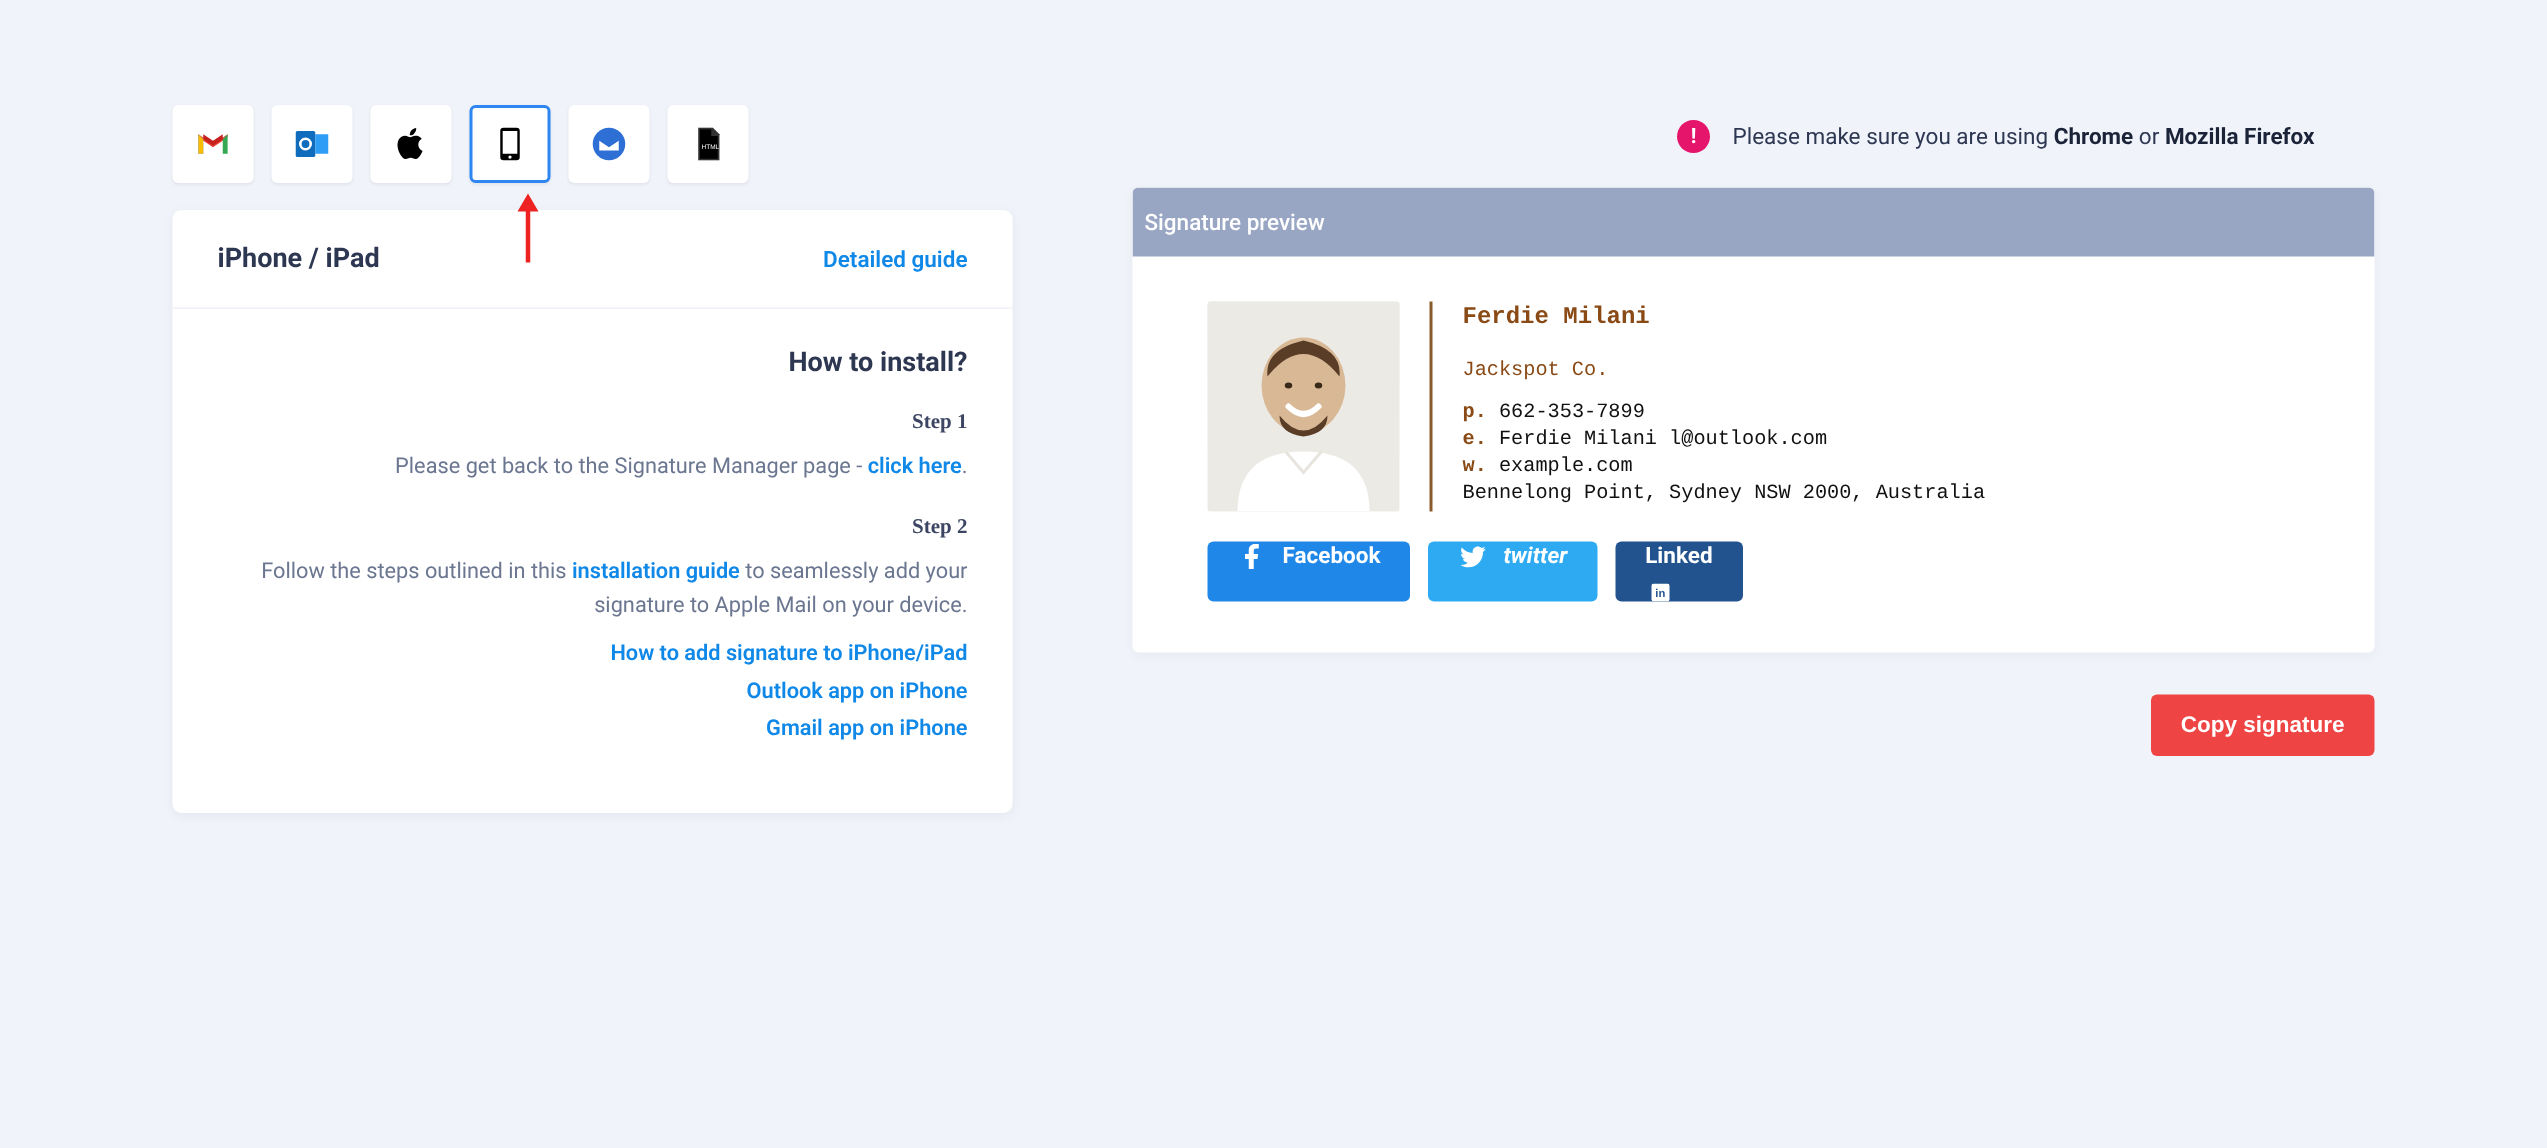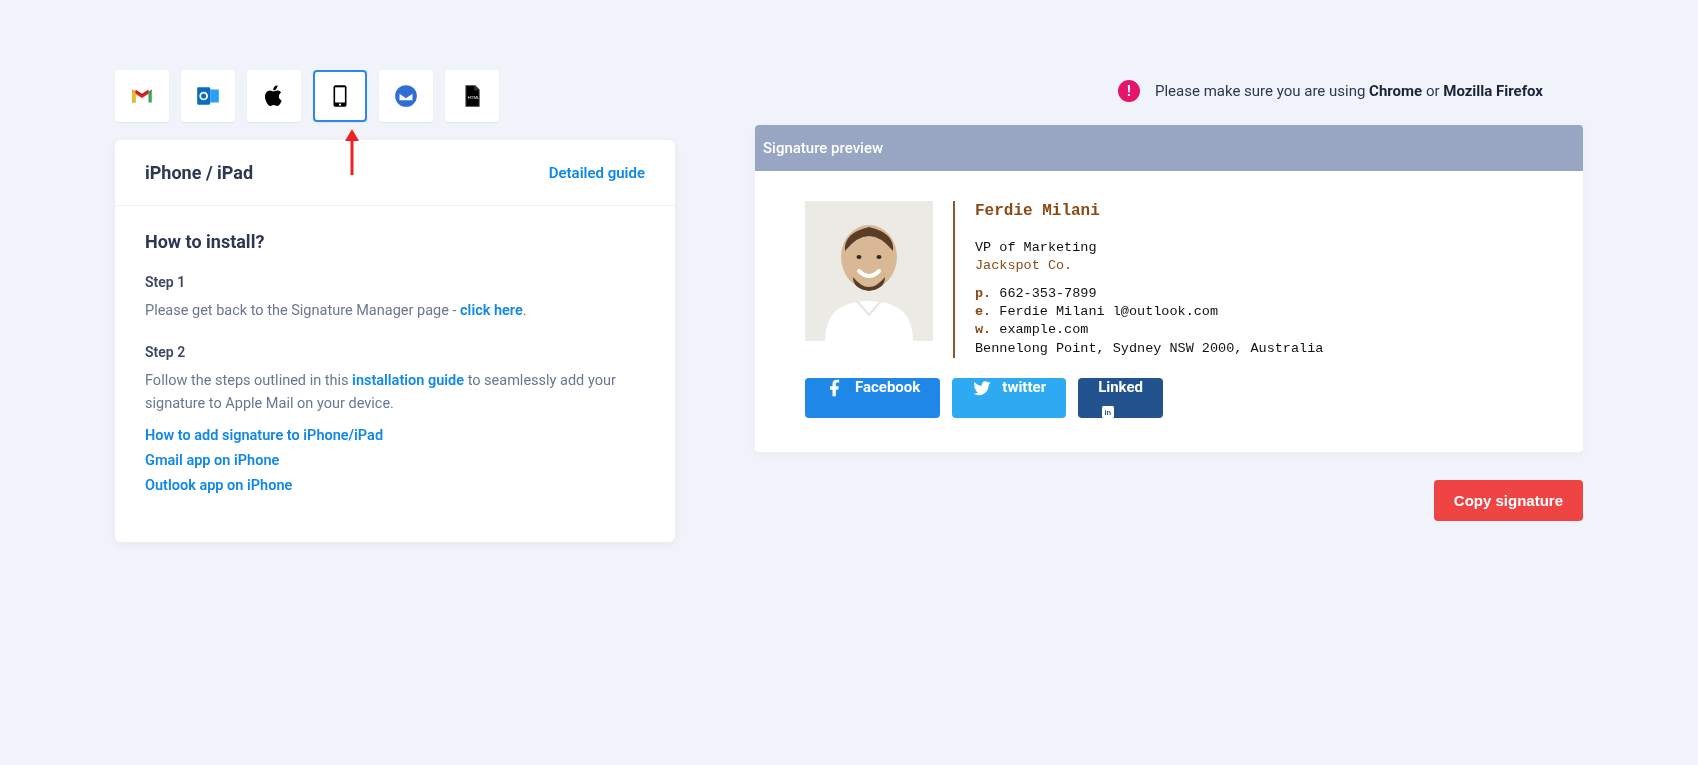--- a/index.html
+++ b/index.html
@@ -32,31 +32,32 @@
   left: 342px; top: 127px;
   color: #e22; font-size: 24px;
   pointer-events: none;
 }
 
 .panel {
   background: #fff;
   border-radius: 6px;
   box-shadow: 0 2px 8px rgba(0,0,0,.05);
   overflow: hidden;
+  text-align: right;
 }
 .panel-header {
   display: flex; justify-content: space-between; align-items: center;
   padding: 22px 30px;
   border-bottom: 1px solid #eef1f6;
 }
 .panel-title { font-weight: 700; font-size: 18px; color: #2d3752; }
 .detailed-link { color: #0f88e8; font-weight: 600; font-size: 15px; cursor: pointer; }
 .panel-body { padding: 25px 30px 40px 30px; }
 .install-header { font-weight: 700; font-size: 18px; color: #2d3752; margin-bottom: 22px; }
-.step-label { font-weight: 600; font-size: 14px; color: #3c4663; margin-bottom: 10px; }
+.step-label { font-weight: 600; font-size: 14px; color: #3c4663; margin-bottom: 10px; font-family: Liberation Serif, serif; }
 .step-text { font-size: 14.5px; color: #6b7690; line-height: 1.55; margin-bottom: 22px; }
 .inline-link { color: #0f88e8; font-weight: 600; cursor: pointer; }
 .help-link { color: #0f88e8; font-weight: 600; font-size: 14.5px; cursor: pointer; margin-bottom: 8px; display: block; }
 
 .notice {
   display: flex; align-items: center; gap: 15px;
   position: absolute; right: 155px; top: 80px;
   font-size: 15px; color: #2d3752;
 }
 .notice-icon {
@@ -200,22 +201,22 @@
         <div class="step-text">
           <span>Please get back to the Signature Manager page - </span><span class="inline-link">click here</span><span>.</span>
         </div>
 
         <div class="step-label">Step 2</div>
         <div class="step-text" style="margin-bottom:12px;">
           <span>Follow the steps outlined in this </span><span class="inline-link">installation guide</span><span> to seamlessly add your signature to Apple Mail on your device.</span>
         </div>
 
         <a class="help-link">How to add signature to iPhone/iPad</a>
+        <a class="help-link">Outlook app on iPhone</a>
         <a class="help-link">Gmail app on iPhone</a>
-        <a class="help-link">Outlook app on iPhone</a>
       </div>
     </div>
   </div>
 
   <div class="right-col">
     <div class="preview-card">
       <div class="preview-header">Signature preview</div>
       <div class="preview-body">
         <div class="sig-top">
           <div class="avatar">
@@ -227,40 +228,39 @@
               <ellipse cx="54" cy="56" rx="2.5" ry="2" fill="#3a2a1a"></ellipse>
               <ellipse cx="74" cy="56" rx="2.5" ry="2" fill="#3a2a1a"></ellipse>
               <path d="M54 70 Q64 80 74 70" stroke="#fff" stroke-width="4" fill="none" stroke-linecap="round"></path>
               <path d="M20 140 Q20 100 64 100 Q108 100 108 140 Z" fill="#fff"></path>
               <path d="M52 100 L64 114 L76 100" fill="none" stroke="#e8e4de" stroke-width="2"></path>
             </svg>
           </div>
           <div class="sig-line"></div>
           <div class="sig-text">
             <div class="sig-name">Ferdie Milani</div>
-            <div>VP of Marketing</div>
             <div class="sig-company">Jackspot Co.</div>
             <div><span class="sig-label">p.</span> <span>662-353-7899</span></div>
             <div><span class="sig-label">e.</span> <span>Ferdie Milani l@outlook.com</span></div>
             <div><span class="sig-label">w.</span> <span>example.com</span></div>
             <div>Bennelong Point, Sydney NSW 2000, Australia</div>
           </div>
         </div>
         <div class="social-row">
           <div class="social-btn fb">
             <svg width="20" height="20" viewBox="0 0 24 24">
                 <path fill="#fff" d="M13 22v-8h3l.5-4H13V7.5c0-1.1.3-2 2-2h2V2h-3c-3 0-5 1.8-5 5v3H6v4h3v8h4z"></path>
               </svg>
             <span>Facebook</span>
           </div>
           <div class="social-btn tw">
             <svg width="20" height="20" viewBox="0 0 24 24">
                 <path fill="#fff" d="M22 5.8c-.7.3-1.5.6-2.3.7.8-.5 1.5-1.3 1.8-2.3-.8.5-1.7.8-2.6 1C18.1 4.4 17 4 15.8 4c-2.3 0-4.1 1.9-4.1 4.2 0 .3 0 .6.1 1C8.3 9 5.2 7.3 3.1 4.7c-.4.6-.6 1.3-.6 2.1 0 1.5.7 2.7 1.9 3.5-.7 0-1.3-.2-1.9-.5v.1c0 2 1.4 3.7 3.3 4.1-.3.1-.7.1-1.1.1-.3 0-.5 0-.8-.1.5 1.7 2.1 2.9 3.9 2.9-1.4 1.1-3.2 1.8-5.2 1.8H2c1.8 1.2 4 1.9 6.3 1.9 7.5 0 11.7-6.4 11.7-11.9v-.5c.8-.6 1.5-1.3 2-2.3z"></path>
               </svg>
-            <span style="">twitter</span>
+            <span style="font-style:italic;">twitter</span>
           </div>
           <div class="social-btn li">
             <span>Linked</span>
             <svg width="20" height="20" viewBox="0 0 24 24">
                 <rect width="24" height="24" rx="3" fill="#fff"></rect>
                 <text x="5" y="18" font-size="15" font-weight="700" fill="#23538f" font-family="sans-serif">in</text>
               </svg>
           </div>
         </div>
       </div>

